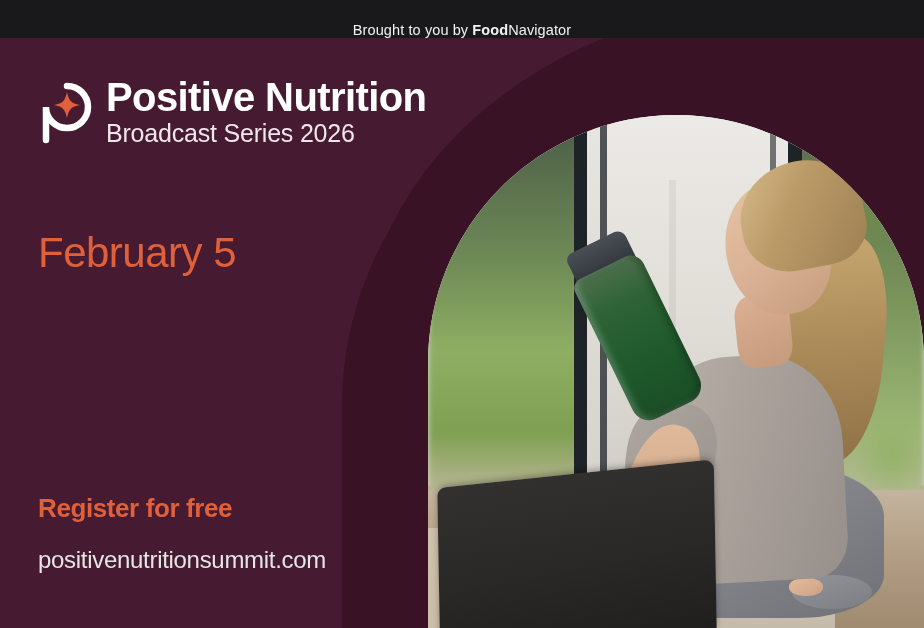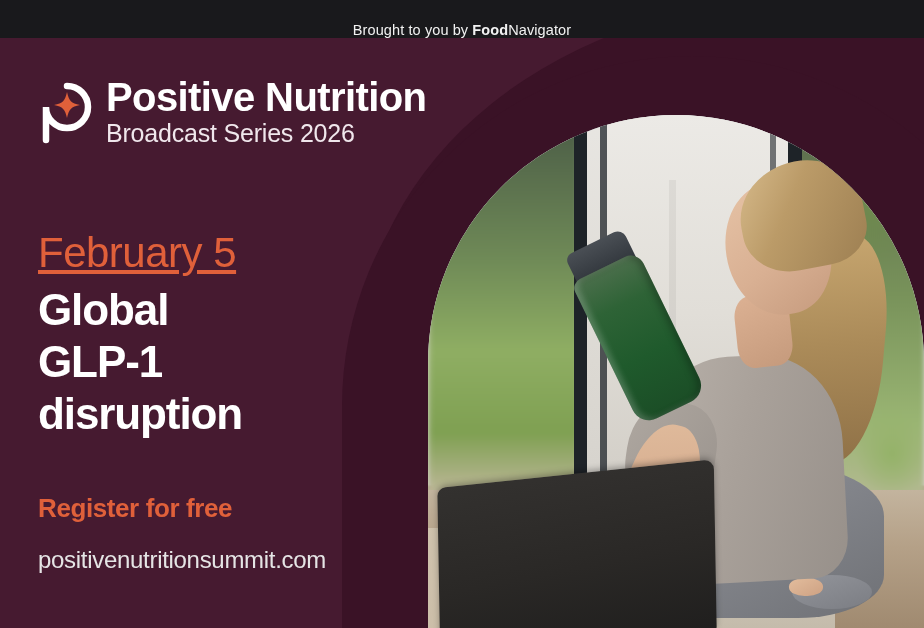--- a/index.html
+++ b/index.html
@@ -258,21 +258,21 @@
   }
   .logo-sub {
     color:#f0e7ec; font-size:25px; font-weight:300;
     line-height:30px; letter-spacing:-.2px; white-space:nowrap;
   }
 
   
   .headline { position:absolute; left:38px; top:190px; }
   .date {
     color:#e0603a; font-size:42px; font-weight:400;
-    line-height:50px; letter-spacing:-.5px; white-space:nowrap;text-decoration:underline;
+    line-height:50px; letter-spacing:-.5px; white-space:nowrap;
   }
   .title {
     color:#ffffff; font-size:44px; font-weight:700;
     line-height:52px; letter-spacing:-1.1px; margin-top:6px;
   }
   .title-line { display:block; white-space:nowrap; }
 
   
   .cta { position:absolute; left:38px; top:452px; }
   .cta-action {
@@ -349,25 +349,20 @@
           </svg>
         </span>
         <span class="logo-text">
           <span class="logo-title">Positive Nutrition</span>
           <span class="logo-sub">Broadcast Series 2026</span>
         </span>
       </div>
 
       <div class="headline">
         <div class="date">February 5</div>
-        <div class="title">
-          <span class="title-line">Global</span>
-          <span class="title-line">GLP-1</span>
-          <span class="title-line">disruption</span>
-        </div>
       </div>
 
       <div class="cta">
         <div class="cta-action">Register for free</div>
         <div class="cta-url">positivenutritionsummit.com</div>
       </div>
 
     </div>
   </div>
 </div>

